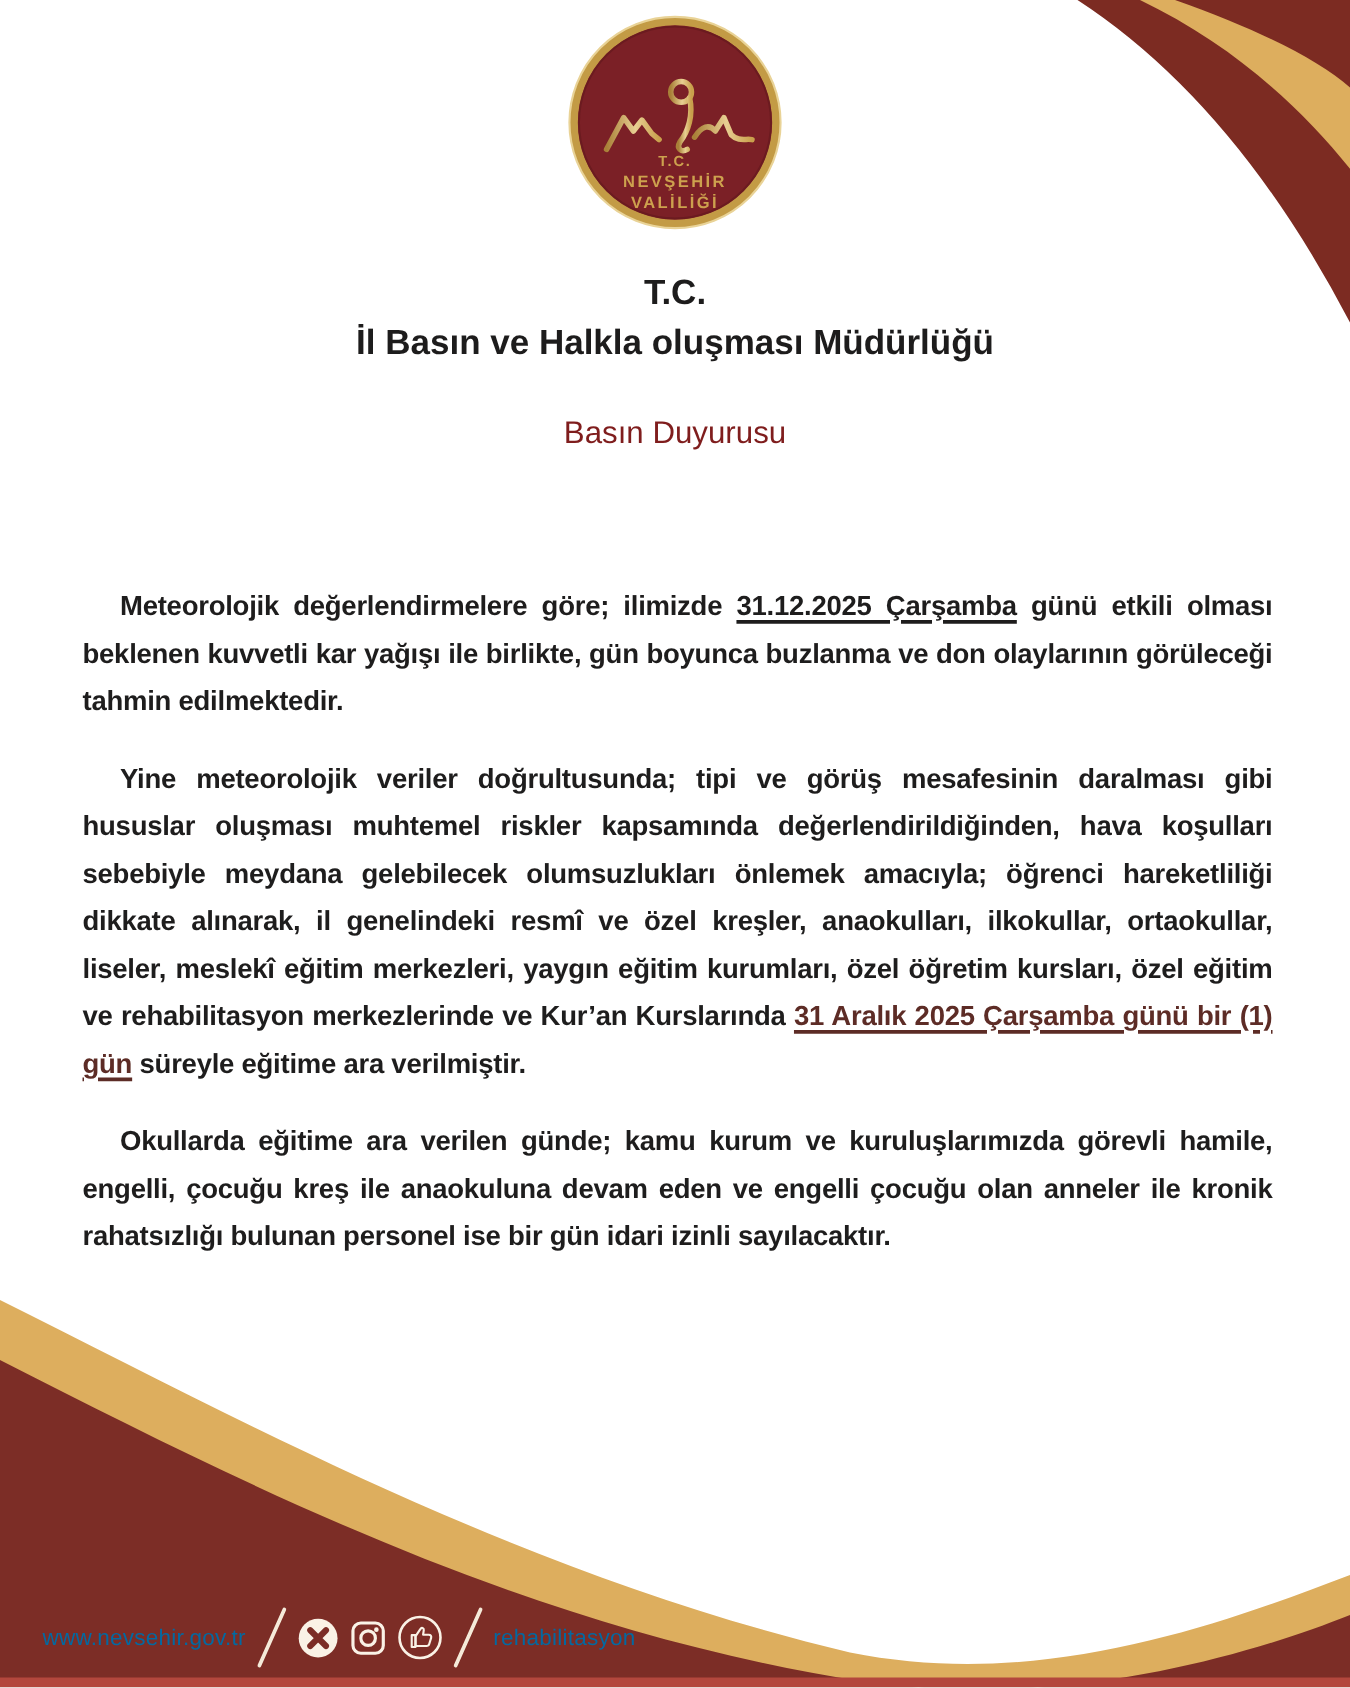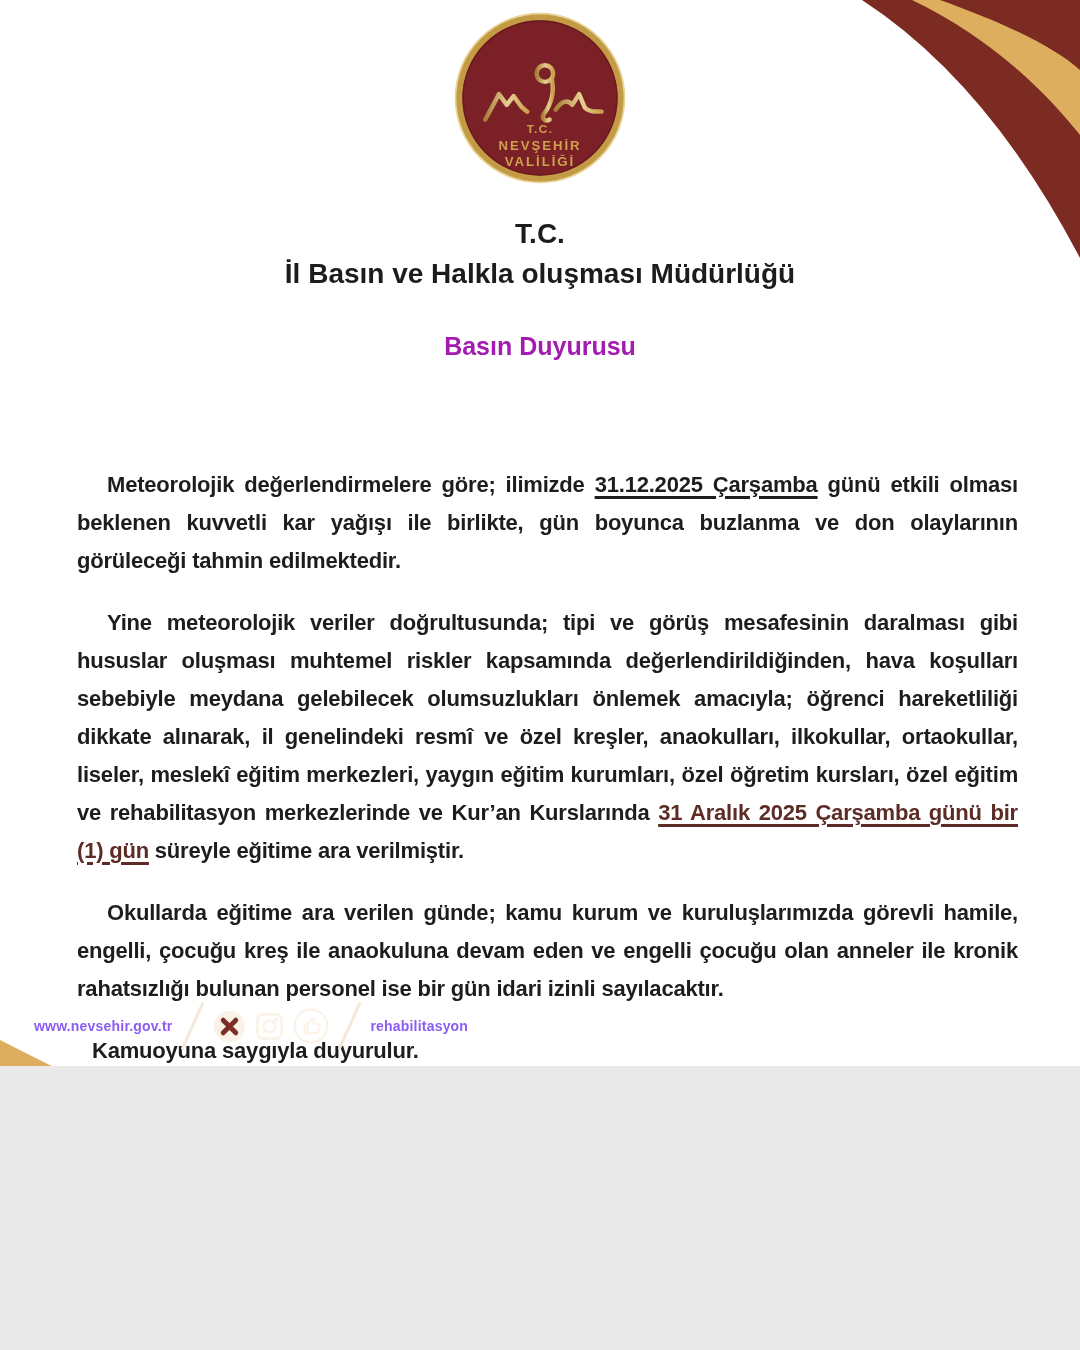--- a/index.html
+++ b/index.html
@@ -1,57 +1,57 @@
 <!DOCTYPE html>
 <html><head>
 <meta charset="utf-8">
 <style>
   html,body{margin:0;padding:0;background:#e9e9e9;}
   .page{
     position:relative;
-    width:1080px;height:1066px;
+    width:1080px;height:1350px;
     background:#ffffff;
     overflow:hidden;
     font-family:"Liberation Sans", sans-serif;
     margin:0 auto;
   }
   .corner-tr{position:absolute;top:0;right:0;}
   .bottom-deco{position:absolute;left:0;top:1030px;}
   .logo-wrap{position:absolute;top:10px;left:50%;transform:translateX(-50%);}
   .head-block{
     position:absolute;top:214px;left:0;width:1080px;
     text-align:center;color:#1d1c1c;
   }
   .head-line{font-size:28px;font-weight:700;line-height:40px;letter-spacing:0;}
   .ann-block{margin-top:34px;}
-  .ann-line{font-size:25px;font-weight:700;line-height:37px;color:#a21caf;}
+  .ann-line{font-size:25px;font-weight:400;line-height:37px;color:#7f1d1d;}
   .content{
     position:absolute;top:466px;left:62px;width:956px;
     color:#1e1d1d;font-size:22px;font-weight:700;line-height:38px;
     letter-spacing:-0.2px;
   }
-  .content p{margin:0 0 24px 15px;text-align:justify;text-indent:30px;}
+  .content p{margin:0 0 24px 4px;text-align:justify;text-indent:30px;}
   .content p.closing{margin:0;}
   .u-black{
     text-decoration:underline;
     text-decoration-thickness:2.5px;
     text-underline-offset:4px;
   }
   .u-red{
     color:#5d2c26;
     text-decoration:underline;
     text-decoration-thickness:2.5px;
     text-underline-offset:4px;
   }
   .footer-row{
     position:absolute;left:34px;bottom:12px;height:56px;
     display:flex;align-items:center;gap:13px;z-index:5;
   }
   .footer-text{
-    color:#8b5cf6;font-size:14px;font-weight:700;letter-spacing:0.2px;
+    color:#0369a1;font-size:18px;font-weight:400;letter-spacing:0.2px;
     white-space:nowrap;
   }
   .slash{
     width:3px;height:52px;background:#f5ead9;
     transform:rotate(24deg);border-radius:2px;margin:0 6px;
   }
   .icon{display:block;}
   .icon-row{display:flex;align-items:center;gap:7px;}
 </style>
 </head>
@@ -95,21 +95,20 @@
     <div class="head-line">İl Basın ve Halkla oluşması Müdürlüğü</div>
     <div class="ann-block">
       <div class="ann-line">Basın Duyurusu</div>
     </div>
   </div>
 
   <div class="content">
     <p><span>Meteorolojik değerlendirmelere göre; ilimizde </span><span class="u-black">31.12.2025 Çarşamba</span><span> günü etkili olması beklenen kuvvetli kar yağışı ile birlikte, gün boyunca buzlanma ve don olaylarının görüleceği tahmin edilmektedir.</span></p>
     <p><span>Yine meteorolojik veriler doğrultusunda; tipi ve görüş mesafesinin daralması gibi hususlar oluşması muhtemel riskler kapsamında değerlendirildiğinden, hava koşulları sebebiyle meydana gelebilecek olumsuzlukları önlemek amacıyla; öğrenci hareketliliği dikkate alınarak, il genelindeki resmî ve özel kreşler, anaokulları, ilkokullar, ortaokullar, liseler, meslekî eğitim merkezleri, yaygın eğitim kurumları, özel öğretim kursları, özel eğitim ve rehabilitasyon merkezlerinde ve Kur’an Kurslarında </span><span class="u-red">31 Aralık 2025 Çarşamba günü bir (1) gün</span><span> süreyle eğitime ara verilmiştir.</span></p>
     <p>Okullarda eğitime ara verilen günde; kamu kurum ve kuruluşlarımızda görevli hamile, engelli, çocuğu kreş ile anaokuluna devam eden ve engelli çocuğu olan anneler ile kronik rahatsızlığı bulunan personel ise bir gün idari izinli sayılacaktır.</p>
-    <p class="closing">Kamuoyuna saygıyla duyurulur.</p>
   </div>
 
   <svg class="bottom-deco" width="1080" height="320" viewBox="0 0 1080 320">
     <path d="M 0,10 C 200,110 420,230 680,292 C 830,322 970,272 1080,230 L 1080,320 L 0,320 Z" fill="#ddae5e"></path>
     <path d="M 0,58 C 210,165 430,275 690,315 C 840,338 990,298 1080,262 L 1080,320 L 0,320 Z" fill="#7c2d26"></path>
     <rect x="0" y="312" width="1080" height="8" fill="#b3473d"></rect>
   </svg>
 
   <div class="footer-row">
     <span class="footer-text">www.nevsehir.gov.tr</span>

